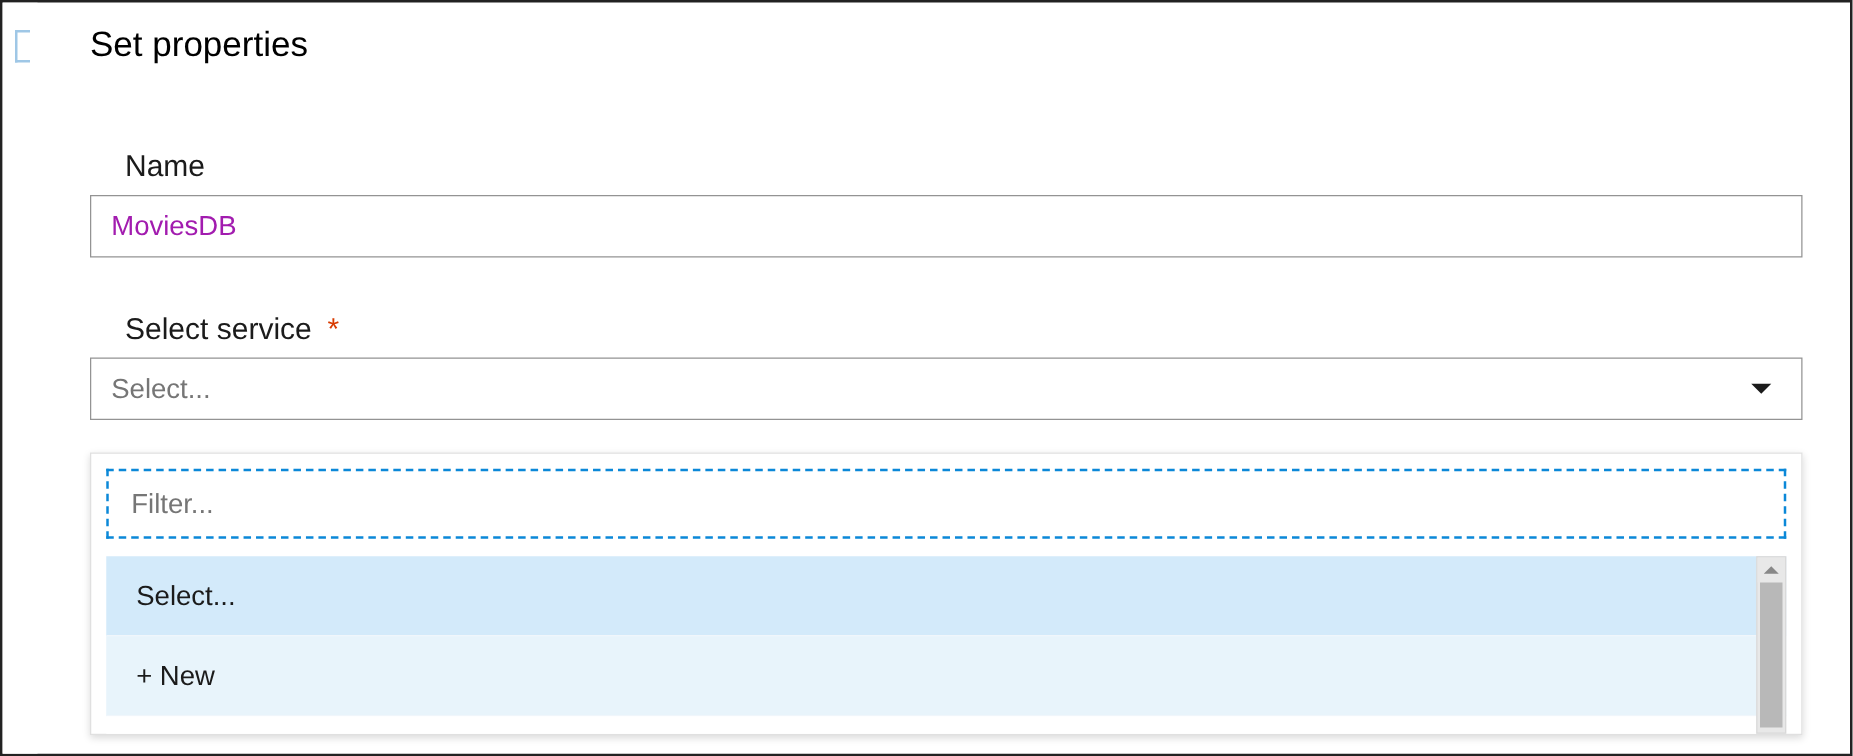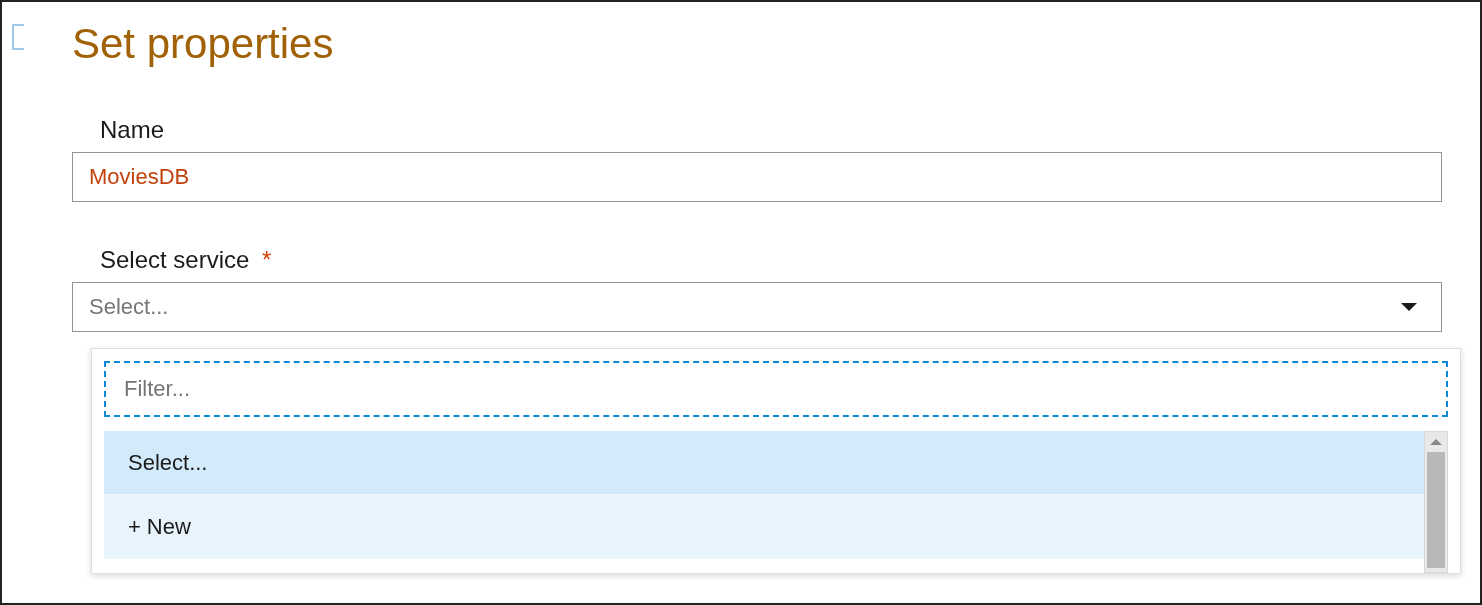--- a/index.html
+++ b/index.html
@@ -30,42 +30,42 @@
       border-bottom: 2px solid #9fc7e6;
       border-left: 2px solid #9fc7e6;
     }
     .content {
       position: absolute;
       left: 70px;
       right: 30px;
       top: 18px;
     }
     .page-title {
-      font-size: 42px;
+      font-size: 28px;
       font-weight: 400;
-      color: #a16207;
-      margin-bottom: 48px;
+      color: #000000;
+      margin-bottom: 68px;
     }
     .field-label {
       font-size: 24px;
       font-weight: 400;
       color: #1b1b1b;
       margin-bottom: 8px;
       margin-left: 28px;
     }
     .required {
       color: #d83b01;
       margin-left: 6px;
     }
     .text-input {
       width: 1370px;
       height: 50px;
       border: 1px solid #939393;
       font-size: 22px;
-      color: #c2410c;
+      color: #a21caf;
       padding: 0 16px;
       background: #fff;
       font-family: inherit;
       outline: none;
     }
     .field-group {
       margin-bottom: 44px;
     }
     .select-trigger {
       width: 1370px;
@@ -85,26 +85,25 @@
       width: 0;
       height: 0;
       border-left: 8px solid transparent;
       border-right: 8px solid transparent;
       border-top: 8px solid #1b1b1b;
       margin-right: 8px;
     }
     .dropdown-panel {
       position: absolute;
       left: 70px;
-      top: 346px;
+      top: 360px;
       width: 1370px;
       background: #fff;
       border: 1px solid #e0e0e0;
       box-shadow: 0 2px 6px rgba(0,0,0,0.15);
-      margin-left: 19px;
     }
     .dropdown-inner {
       padding: 12px 12px 0 12px;
     }
     .filter-input {
       width: 100%;
       height: 56px;
       border: 2px dashed #0b88d8;
       background: #fff;
       font-size: 22px;

